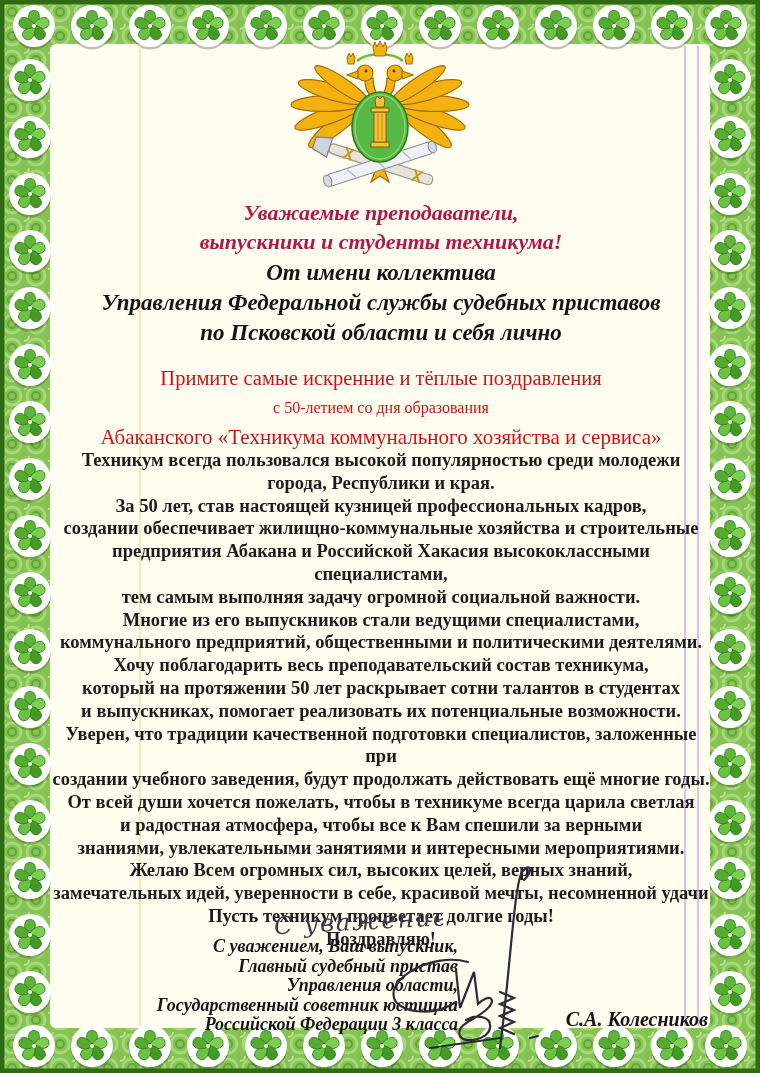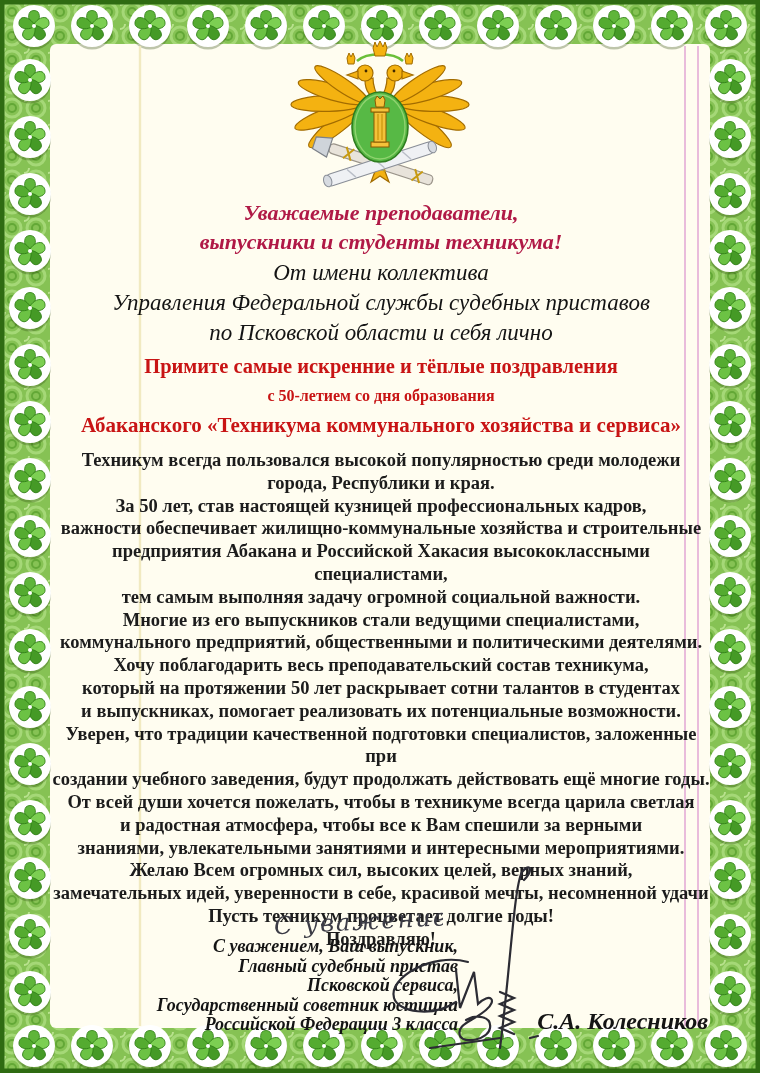--- a/index.html
+++ b/index.html
@@ -3,32 +3,32 @@
 <meta charset="utf-8">
 <style>
   html,body{margin:0;padding:0;background:#e9e9e9;}
   #page{position:relative;width:760px;height:1073px;overflow:hidden;
         font-family:"Liberation Serif","DejaVu Serif",serif;background:#5eead4;}
   #frame-svg{position:absolute;left:0;top:0;z-index:0;}
   .layer{position:absolute;left:52px;right:50px;text-align:center;z-index:2;}
   .emblem-wrap{position:absolute;left:0;right:0;top:40px;text-align:center;z-index:2;}
   .salutation{top:198px;color:#b01946;font-weight:bold;font-style:italic;
               font-size:22px;line-height:29px;}
-  .from-block{top:258px;color:#141414;font-weight:normal;font-style:italic;
+  .from-block{top:258px;color:#141414;font-weight:bold;font-style:italic;
               font-size:23px;line-height:30px;}
-  .congrats{top:352px;color:#c81414;font-weight:bold;}
+  .congrats{top:364px;color:#c81414;font-weight:normal;}
   .congrats .c1{font-size:20.5px;line-height:28px;}
   .congrats .c2{font-size:16px;line-height:31px;}
   .congrats .c3{font-size:21px;line-height:28px;}
   .body-block{top:449px;color:#1c1c1c;font-weight:bold;font-size:18.5px;line-height:22.8px;}
   .closing-block{position:absolute;left:38px;top:937px;width:420px;text-align:right;
                  color:#141414;font-weight:bold;font-style:italic;
                  font-size:18px;line-height:19.5px;z-index:2;}
   .signer{position:absolute;right:52px;top:1008px;color:#141414;font-weight:bold;
-          font-style:italic;font-size:24px;z-index:2;margin-left:19px;}
+          font-style:italic;font-size:20px;z-index:2;margin-left:19px;}
   #handwriting{position:absolute;left:268px;top:896px;z-index:3;}
   #signature{position:absolute;left:372px;top:852px;z-index:3;}
 </style>
 </head>
 <body>
 
 <div id="page">
 
   <svg id="frame-svg" width="760" height="1073" viewBox="0 0 760 1073">
     <defs>
@@ -205,21 +205,21 @@
   <div class="layer congrats">
     <div class="c1">Примите самые искренние и тёплые поздравления</div>
     <div class="c2">с 50-летием со дня образования</div>
     <div class="c3">Абаканского «Техникума коммунального хозяйства и сервиса»</div>
   </div>
 
   <div class="layer body-block">
     <div>Техникум всегда пользовался высокой популярностью среди молодежи</div>
     <div>города, Республики и края.</div>
     <div>За 50 лет, став настоящей кузницей профессиональных кадров,</div>
-    <div>важности обеспечивает  жилищно-коммунальные хозяйства и строительные</div>
+    <div>создании обеспечивает  жилищно-коммунальные хозяйства и строительные</div>
     <div>предприятия Абакана и Российской Хакасия высококлассными специалистами,</div>
     <div>тем самым выполняя задачу огромной социальной важности.</div>
     <div>Многие из его выпускников стали ведущими специалистами,</div>
     <div>коммунального предприятий, общественными  и политическими деятелями.</div>
     <div>Хочу поблагодарить весь преподавательский состав техникума,</div>
     <div>который  на протяжении 50 лет  раскрывает сотни талантов в студентах</div>
     <div>и выпускниках, помогает реализовать их потенциальные возможности.</div>
     <div>Уверен, что традиции качественной подготовки специалистов, заложенные при</div>
     <div>создании учебного заведения, будут продолжать действовать ещё многие годы.</div>
     <div>От всей души хочется пожелать, чтобы в техникуме всегда царила светлая</div>
@@ -240,20 +240,20 @@
     <path d="M96,110 C60,100 16,126 22,146 C26,160 60,166 84,150"></path>
     <path d="M84,118 L88,156 L102,120 L106,152 C118,140 126,148 114,158 C100,170 84,172 88,184 C92,192 116,188 118,176 C120,164 104,162 94,168"></path>
     <path d="M128,140 L142,146 L128,152 L142,158 L128,164 L142,170 L128,176 L142,182"></path>
     <path d="M58,196 L128,186"></path>
     <path d="M158,186 L166,184"></path>
   </svg>
 
   <div class="closing-block">
     <div>С уважением, Ваш выпускник,</div>
     <div>Главный судебный пристав</div>
-    <div>Псковской сервиса,</div>
+    <div>Управления области,</div>
     <div>Государственный советник юстиции</div>
     <div>Российской Федерации 3 класса</div>
   </div>
 
   <div class="signer">С.А. Колесников</div>
 
 </div>
 
 </body></html>

